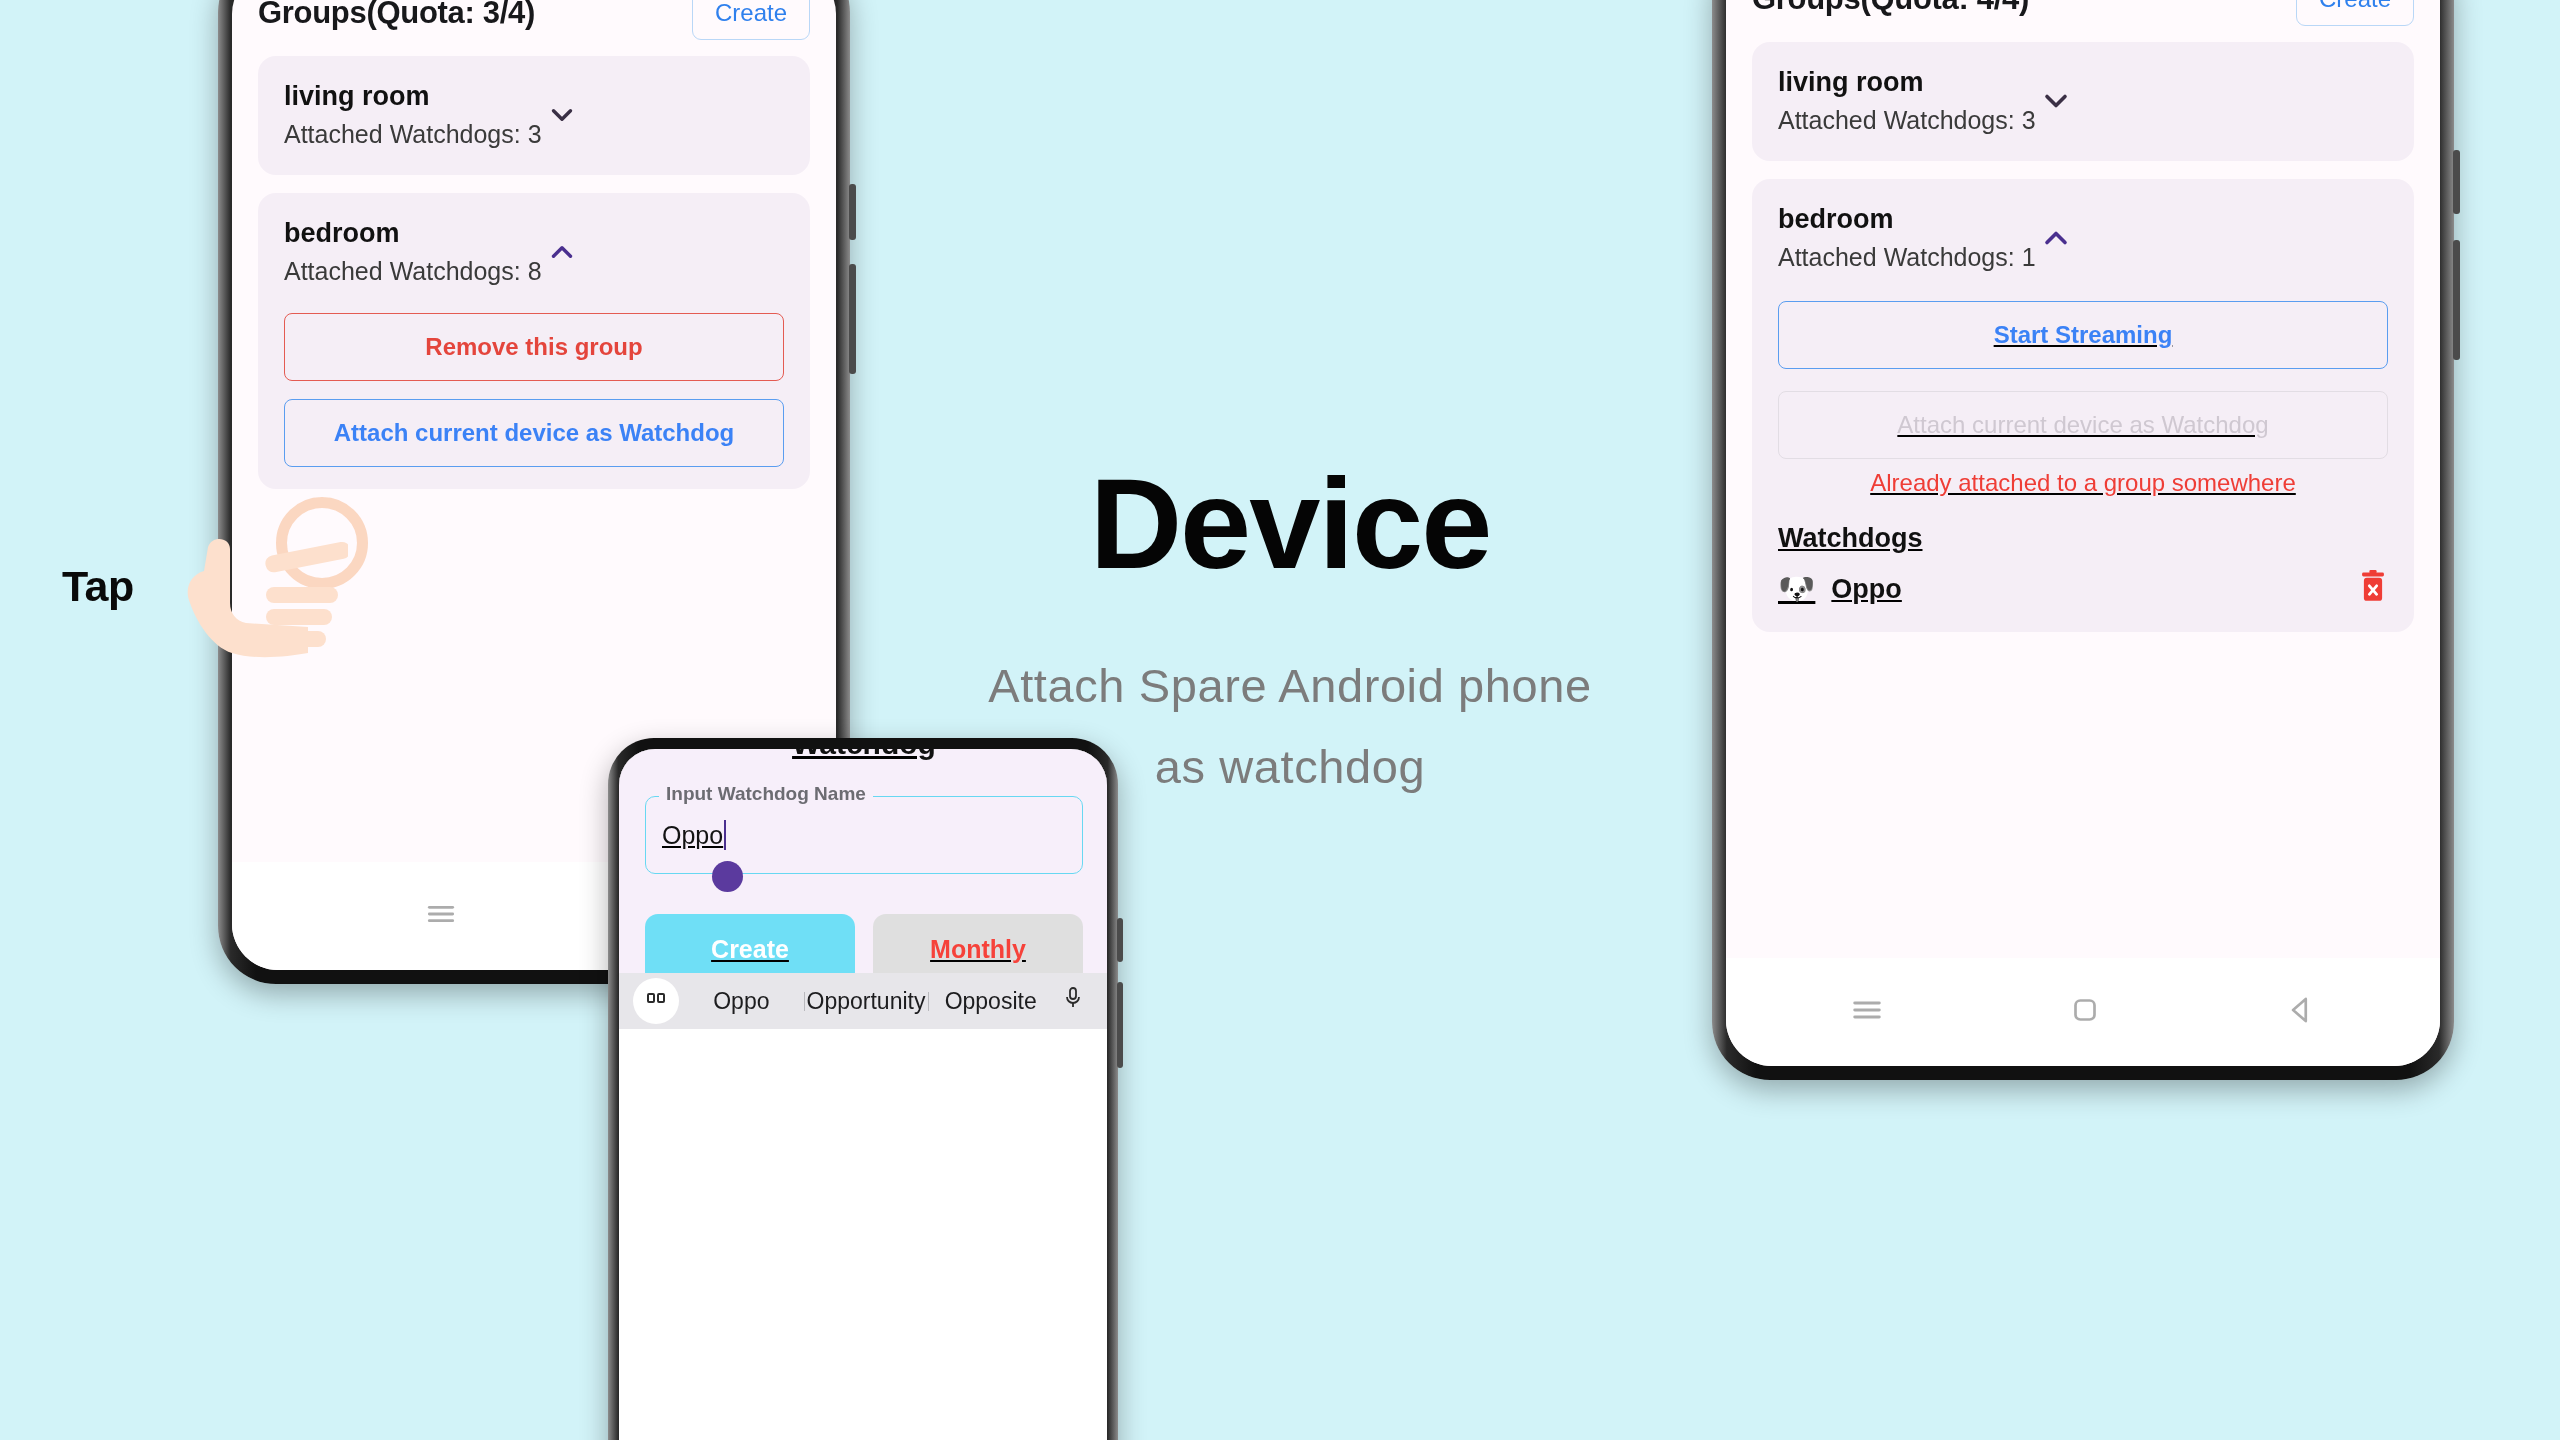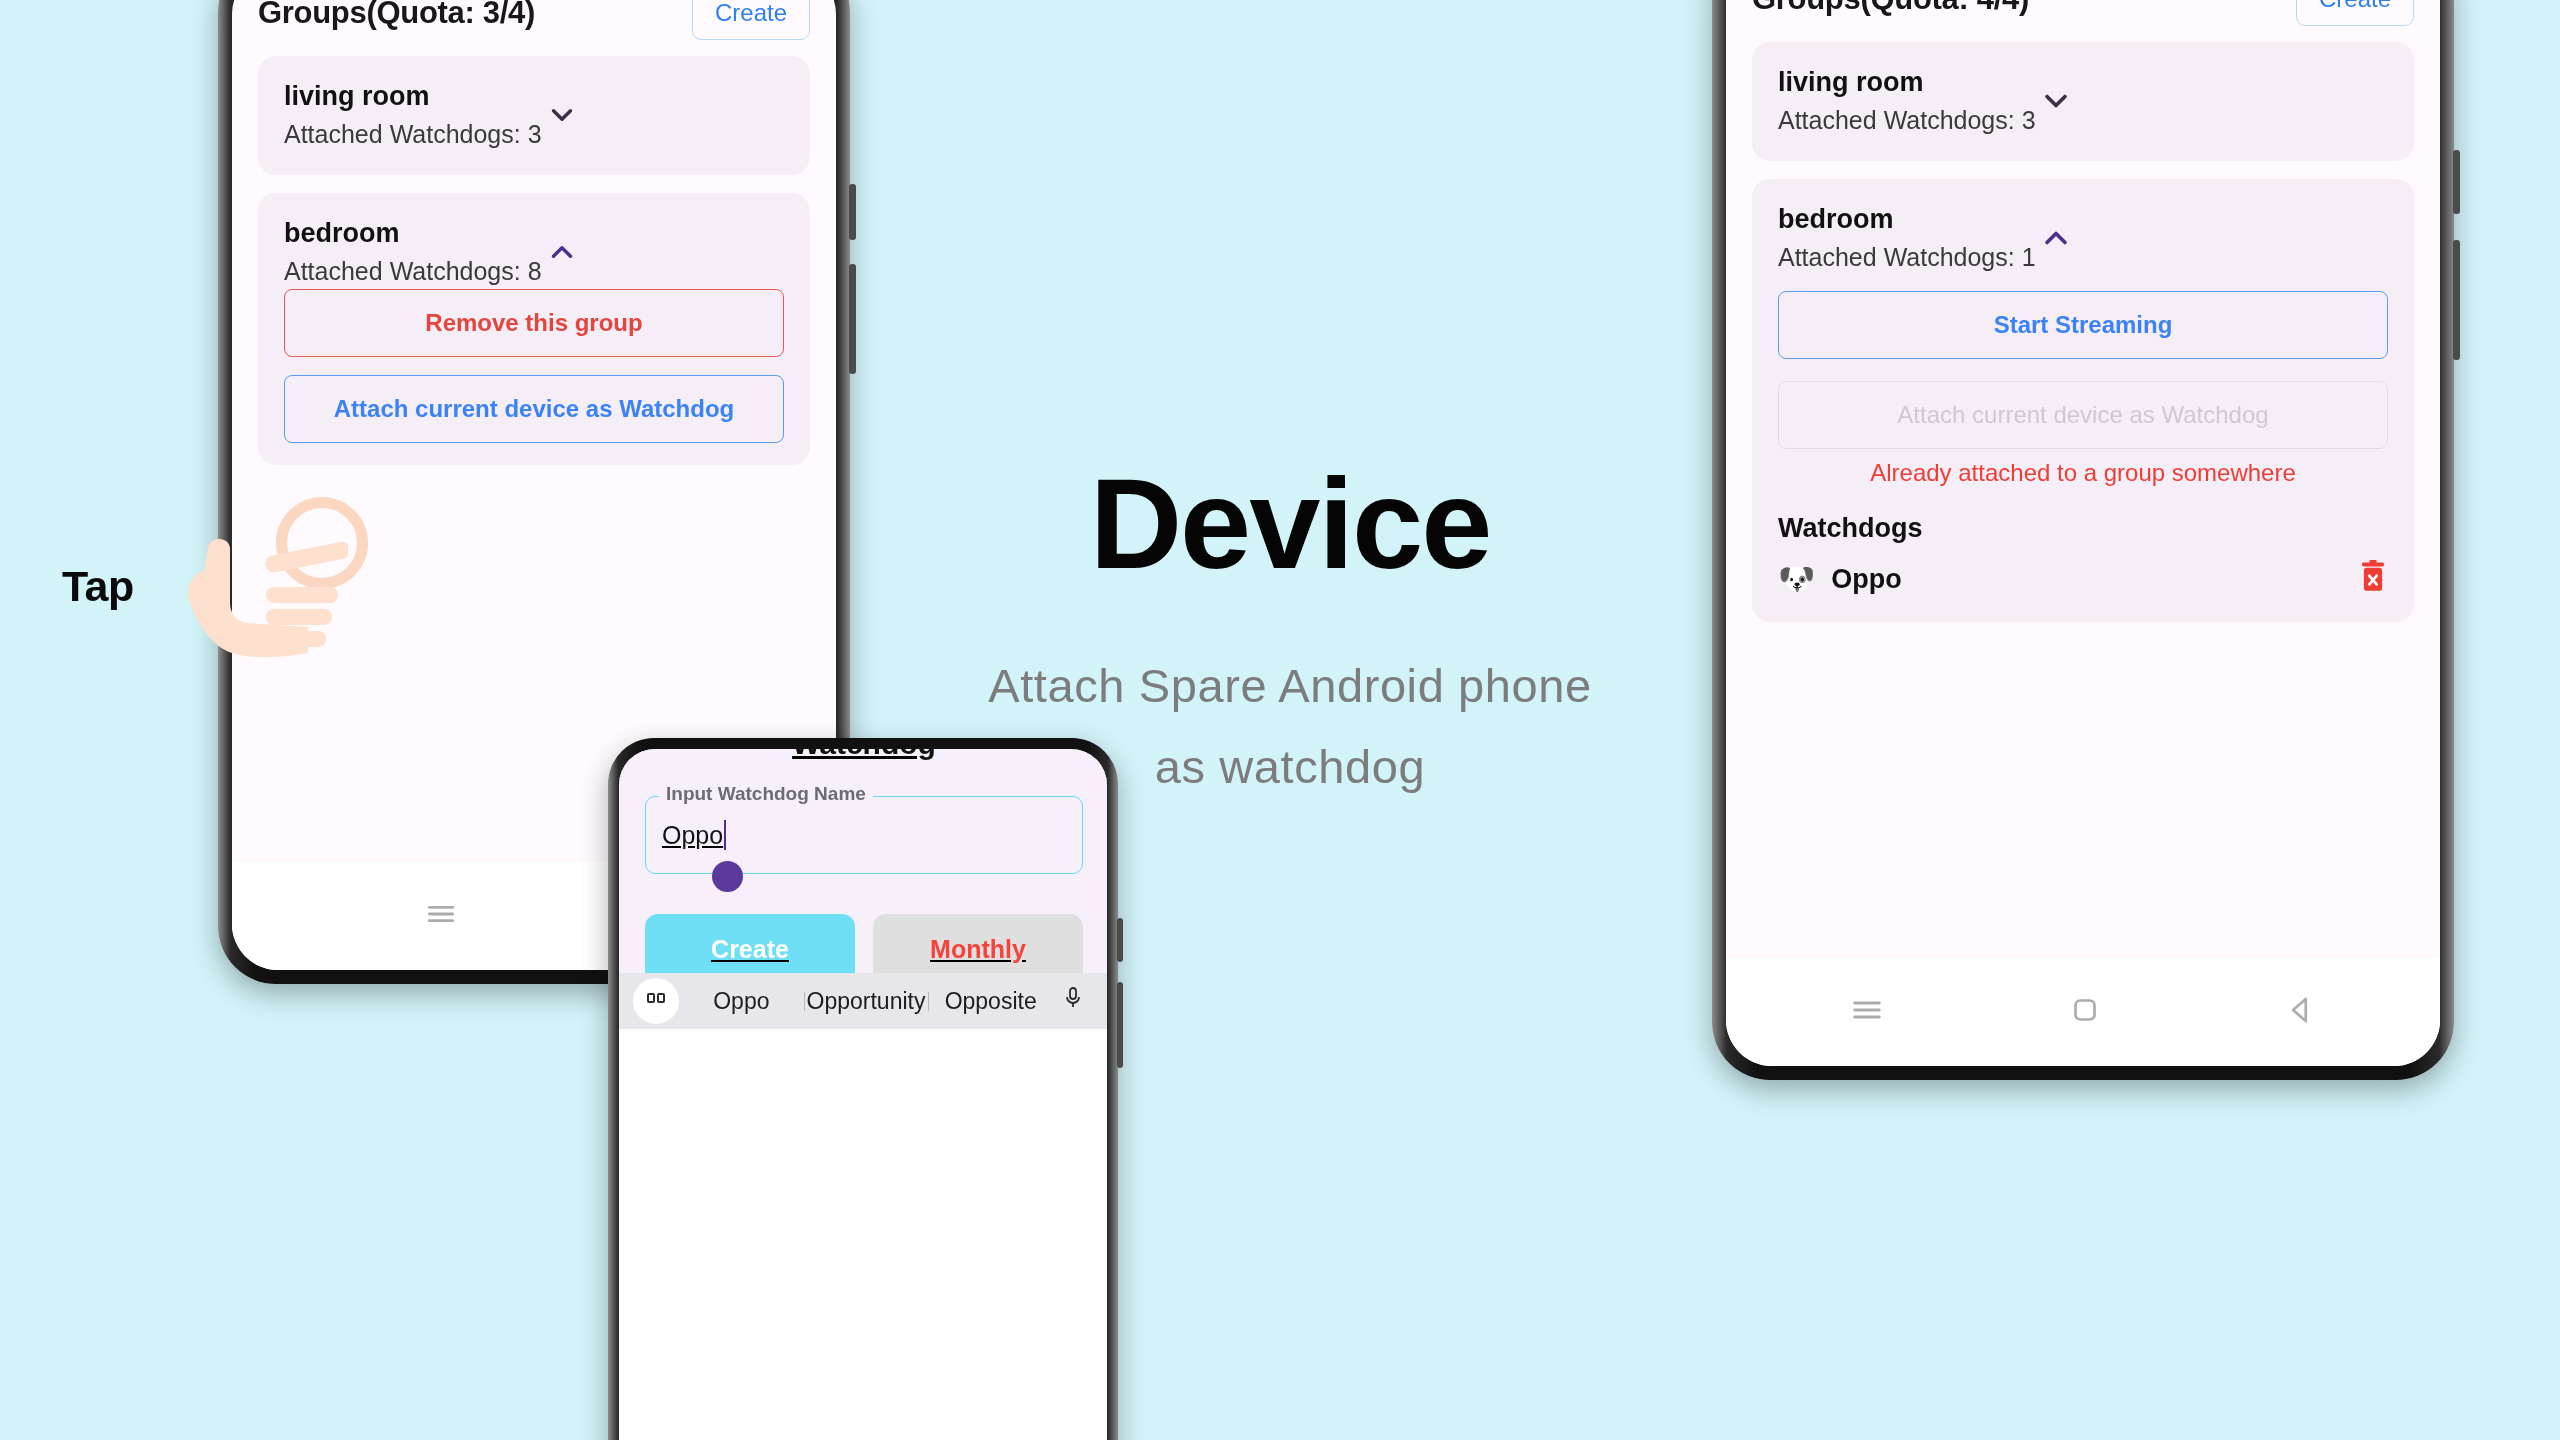--- a/index.html
+++ b/index.html
@@ -198,21 +198,21 @@
                 <div class="group-name">bedroom</div>
                 <div class="group-sub">Attached Watchdogs: 8</div>
               </div>
               <div class="chev">
                 <svg width="34" height="34" viewBox="0 0 24 24" fill="none" stroke="#4a2f8f" stroke-width="2.4" stroke-linecap="round" stroke-linejoin="round">
                     <polyline points="6 15 12 9 18 15"></polyline>
                   </svg>
               </div>
             </div>
 
-            <div style="">
+            <div style="margin-top:24px;">
               <div class="outline-btn btn-danger">Remove this group</div>
               <div style="height:18px;"></div>
               <div class="outline-btn btn-primary">Attach current device as Watchdog</div>
             </div>
           </div>
 
         </div>
 
         <div class="navbar">
           <span class="nav-ic">
@@ -390,21 +390,21 @@
                 <div class="group-name">bedroom</div>
                 <div class="group-sub">Attached Watchdogs: 1</div>
               </div>
               <div class="chev">
                 <svg width="36" height="36" viewBox="0 0 24 24" fill="none" stroke="#4a2f8f" stroke-width="2.4" stroke-linecap="round" stroke-linejoin="round">
                     <polyline points="6 15 12 9 18 15"></polyline>
                   </svg>
               </div>
             </div>
 
-            <div style="margin-top:16px;">
+            <div style="margin-top:26px;text-decoration:underline;">
               <div class="outline-btn btn-primary">Start Streaming</div>
               <div style="height:22px;"></div>
               <div class="outline-btn btn-disabled">Attach current device as Watchdog</div>
               <div class="note-danger">Already attached to a group somewhere</div>
 
               <div class="wd-title">Watchdogs</div>
 
               <div class="wd-row">
                 <span class="wd-left">
                   <span class="dog-icon">🐶</span>

